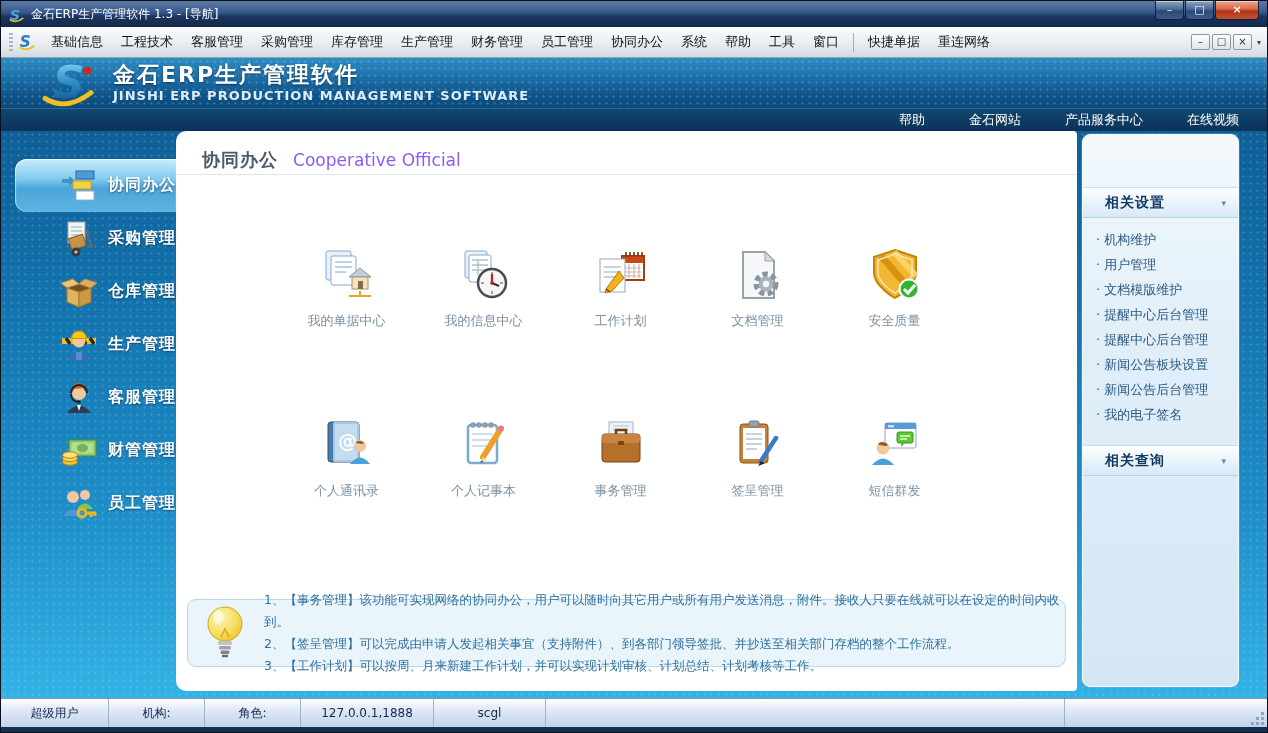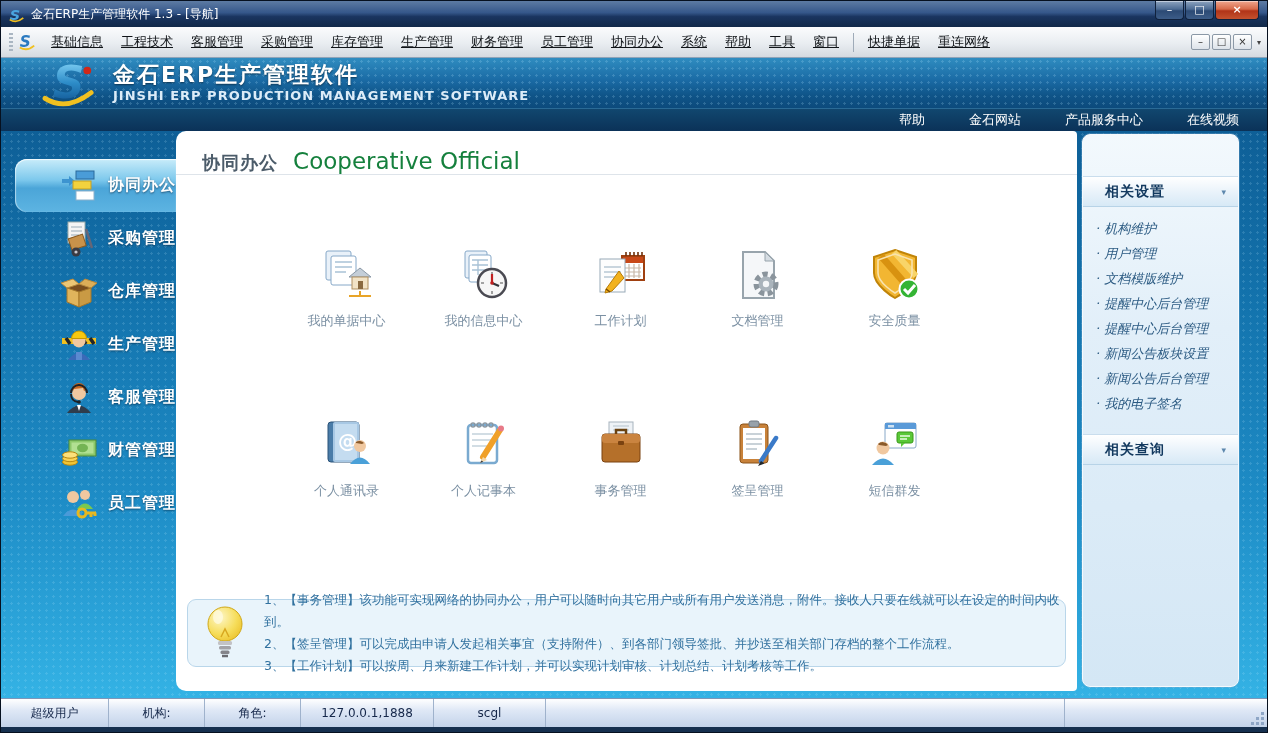--- a/index.html
+++ b/index.html
@@ -21,21 +21,21 @@
     background:linear-gradient(180deg,#f0a68e 0%,#d86a4a 45%,#b13418 55%,#c4512e 100%); }
 
   
   .menubar { position:absolute; top:26px; left:0; right:0; height:31px;
     background:linear-gradient(180deg,#fbfcfd 0%,#e9edf1 55%,#d5dae0 100%);
     border-bottom:1px solid #8fa3b8; display:flex; align-items:center; padding:0 6px;
     font-size:13px; color:#101418; }
   .grip { width:4px; height:18px; margin:0 5px 0 2px;
     background:repeating-linear-gradient(180deg,#aab6c2 0 2px,transparent 2px 4px); }
   .mini-logo { width:18px; height:18px; margin-right:6px; }
-  .menu-items { display:flex;text-decoration:underline; }
+  .menu-items { display:flex; }
   .menu-item { padding:5px 9px; white-space:nowrap; cursor:default; }
   .menu-sep { width:1px; height:19px; background:#9fabb8; margin:0 5px; }
   .menubar .spacer { flex:1; }
   .mdi-btns { display:flex; align-items:center; }
   .mdi-btn { width:19px; height:16px; margin-left:2px; font-size:10px; line-height:14px; text-align:center;
     color:#333; border:1px solid #8b98a6; border-radius:2px;
     background:linear-gradient(180deg,#ffffff,#dde3ea); cursor:default; }
   .menu-overflow { font-size:8px; color:#444; margin-left:5px; }
 
   
@@ -73,46 +73,46 @@
     text-shadow:0 1px 2px rgba(0,20,40,.55); white-space:nowrap; }
   .side-item.selected { margin-left:14px; padding-left:44px; border-radius:12px 0 0 12px;
     background:linear-gradient(180deg,#c8ecfa 0%,#7cc8ec 40%,#4ba5d8 55%,#5db4e2 100%);
     box-shadow:inset 0 1px 1px rgba(255,255,255,.8), inset 1px 0 1px rgba(255,255,255,.5); }
 
   
   .main-panel { position:absolute; left:175px; top:0; width:901px; height:560px;
     background:#fff; border-radius:10px 4px 4px 10px; overflow:hidden; }
   .main-head { padding:17px 0 0 26px; height:44px; border-bottom:1px solid #dee4ea; }
   .main-title { font-size:18px; font-weight:bold; color:#4c5c6a; letter-spacing:1px; }
-  .main-sub { font-size:23px; color:#15803d; margin-left:10px; }
+  .main-sub { font-size:17px; color:#8b5cf6; margin-left:10px; }
   .module-row { position:absolute; left:102px; display:flex; }
   .row1 { top:116px; }
   .row2 { top:286px; }
   .module { width:137px; display:flex; flex-direction:column; align-items:center; cursor:pointer; }
   .module .micon { width:56px; height:56px; }
   .module-label { margin-top:9px; font-size:13px; color:#7b90a3; white-space:nowrap; }
 
   .tips { position:absolute; left:11px; right:11px; top:468px; height:68px;
     background:#e9f4fb; border:1px solid #b9d6ea; border-radius:9px;
     display:flex; align-items:center; }
   .bulb { width:46px; height:58px; margin:0 16px 0 14px; flex:0 0 46px; }
   .tip-lines { font-size:12.5px; color:#31719f; line-height:22px; }
 
   
   .right-panel { position:absolute; left:1081px; top:3px; width:157px; height:553px;
     background:linear-gradient(180deg,#f3f9fd 0%,#e2eff9 35%,#d4e7f5 100%);
     border:1px solid #f6fafd; border-radius:8px; box-shadow:0 0 0 1px rgba(120,170,205,.35); }
-  .section-head { margin-top:41px; height:31px; display:flex; align-items:center;
+  .section-head { margin-top:52px; height:31px; display:flex; align-items:center;
     justify-content:space-between; padding:0 12px 0 22px; cursor:pointer;
     background:linear-gradient(180deg,#ffffff 0%,#e8f2fa 55%,#d7e9f6 100%);
     border-top:1px solid #c9dded; border-bottom:1px solid #b7d3e7; }
   .section-head.second { margin-top:12px; }
   .section-title { font-size:14px; font-weight:bold; color:#12395f; letter-spacing:1px; }
   .chevron { font-size:9px; color:#5d87ad; }
-  .section-items { padding:9px 6px 6px 13px;font-style:italic; }
+  .section-items { padding:9px 6px 6px 13px; }
   .panel-link { font-size:13px; color:#2b5a82; line-height:25px; white-space:nowrap; cursor:pointer; }
   .panel-link::before { content:"· "; color:#2b5a82; }
 
   
   .statusbar { position:absolute; left:0; bottom:5px; right:0; height:29px;
     background:linear-gradient(180deg,#ffffff 0%,#dfe8f6 40%,#c3d3ea 100%);
     border-top:1px solid #7e96b8; display:flex; align-items:stretch;
     font-size:12px; color:#15274a; }
   .status-cell { display:flex; align-items:center; justify-content:center;
     border-right:1px solid #9fb2cc; white-space:nowrap; }

